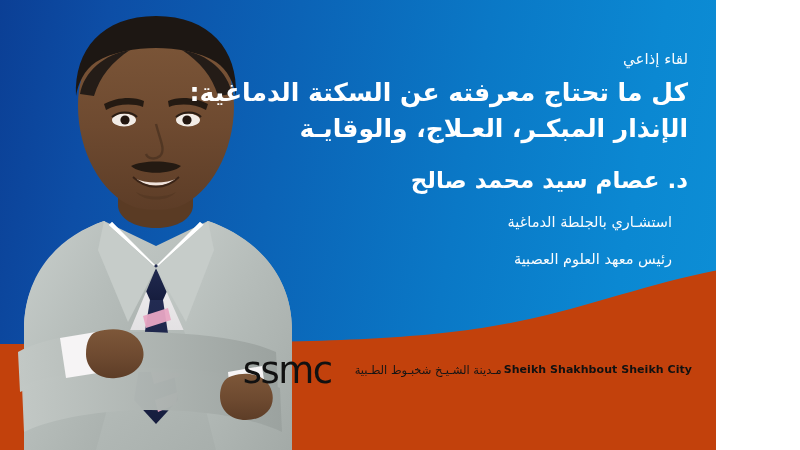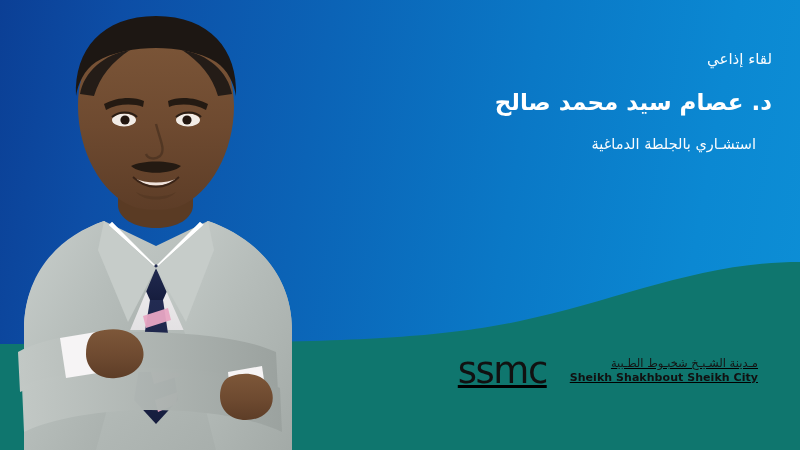--- a/index.html
+++ b/index.html
@@ -3,24 +3,24 @@
 <meta charset="utf-8">
 <title>SSMC Radio Interview Banner</title>
 <style>
   html, body {
     margin: 0;
     padding: 0;
     background: #ffffff;
   }
   #banner {
     position: relative;
-    width: 800px;
+    width: 716px;
     height: 450px;
     overflow: hidden;
-    background: #0f766e;
+    background: #c2410c;
     font-family: "DejaVu Sans", "Liberation Sans", sans-serif;
     -webkit-font-smoothing: antialiased;
   }
 
   
   .blue-panel {
     position: absolute;
     inset: 0;
     background: linear-gradient(100deg,
         #0b3f95 0%,
@@ -82,44 +82,43 @@
     font-size: 14.5px;
     font-weight: 400;
     line-height: 1.45;
     margin: 16px;
     opacity: 0.98;
   }
 
   
   .logo {
     position: absolute;
-    right: 42px;
+    right: 24px;
     top: 352px;
     display: flex;
     align-items: center;
     gap: 11px;
     direction: ltr;
-    text-decoration: underline;
   }
   .logo-mark {
     font-size: 37px;
     line-height: 1;
     font-weight: 500;
     letter-spacing: -1.5px;
     color: #111111;
     font-family: "DejaVu Sans", "Liberation Sans", sans-serif;
   }
   .logo-divider {
     width: 1px;
     height: 30px;
     background: transparent;
   }
   .logo-words {
     display: flex;
-    flex-direction: column;
+    flex-direction: row;
     justify-content: space-between;
     gap: 2px;
   }
   .logo-ar {
     font-size: 11.5px;
     color: #151515;
     direction: rtl;
     text-align: right;
     letter-spacing: 0.6px;
     line-height: 1.1;
@@ -243,22 +242,27 @@
         <path d="M134,178 C146,188 166,188 178,178 C166,184 146,184 134,178 Z" fill="#f0e3dc"></path>
         <path d="M133,177 C146,190 166,190 179,177" stroke="#3a2417" stroke-width="1.8" fill="none"></path>
 
         <path d="M136,192 C146,198 166,198 176,192 C168,202 144,202 136,192 Z" fill="#4e331f" opacity="0.5"></path>
       </g>
     </svg>
   </div>
 
   <div class="text-block">
     <p class="kicker">لقاء إذاعي</p>
+    <h1 class="headline">
+      <span class="l1">كل ما تحتاج معرفته عن السكتة الدماغية:</span>
+      <span class="l2">الإنذار المبكـر، العـلاج، والوقايـة</span>
+    </h1>
     <p class="doctor-name">د. عصام سيد محمد صالح</p>
     <p class="role">استشـاري بالجلطة الدماغية</p>
+    <p class="role">رئيس معهد العلوم العصبية</p>
   </div>
 
   <div class="logo">
     <span class="logo-mark">ssmc</span>
     <span class="logo-divider"></span>
     <span class="logo-words">
       <span class="logo-ar">مـدينة الشـيـخ شخبـوط الطـبية</span>
       <span class="logo-en">Sheikh Shakhbout Sheikh City</span>
     </span>
   </div>

